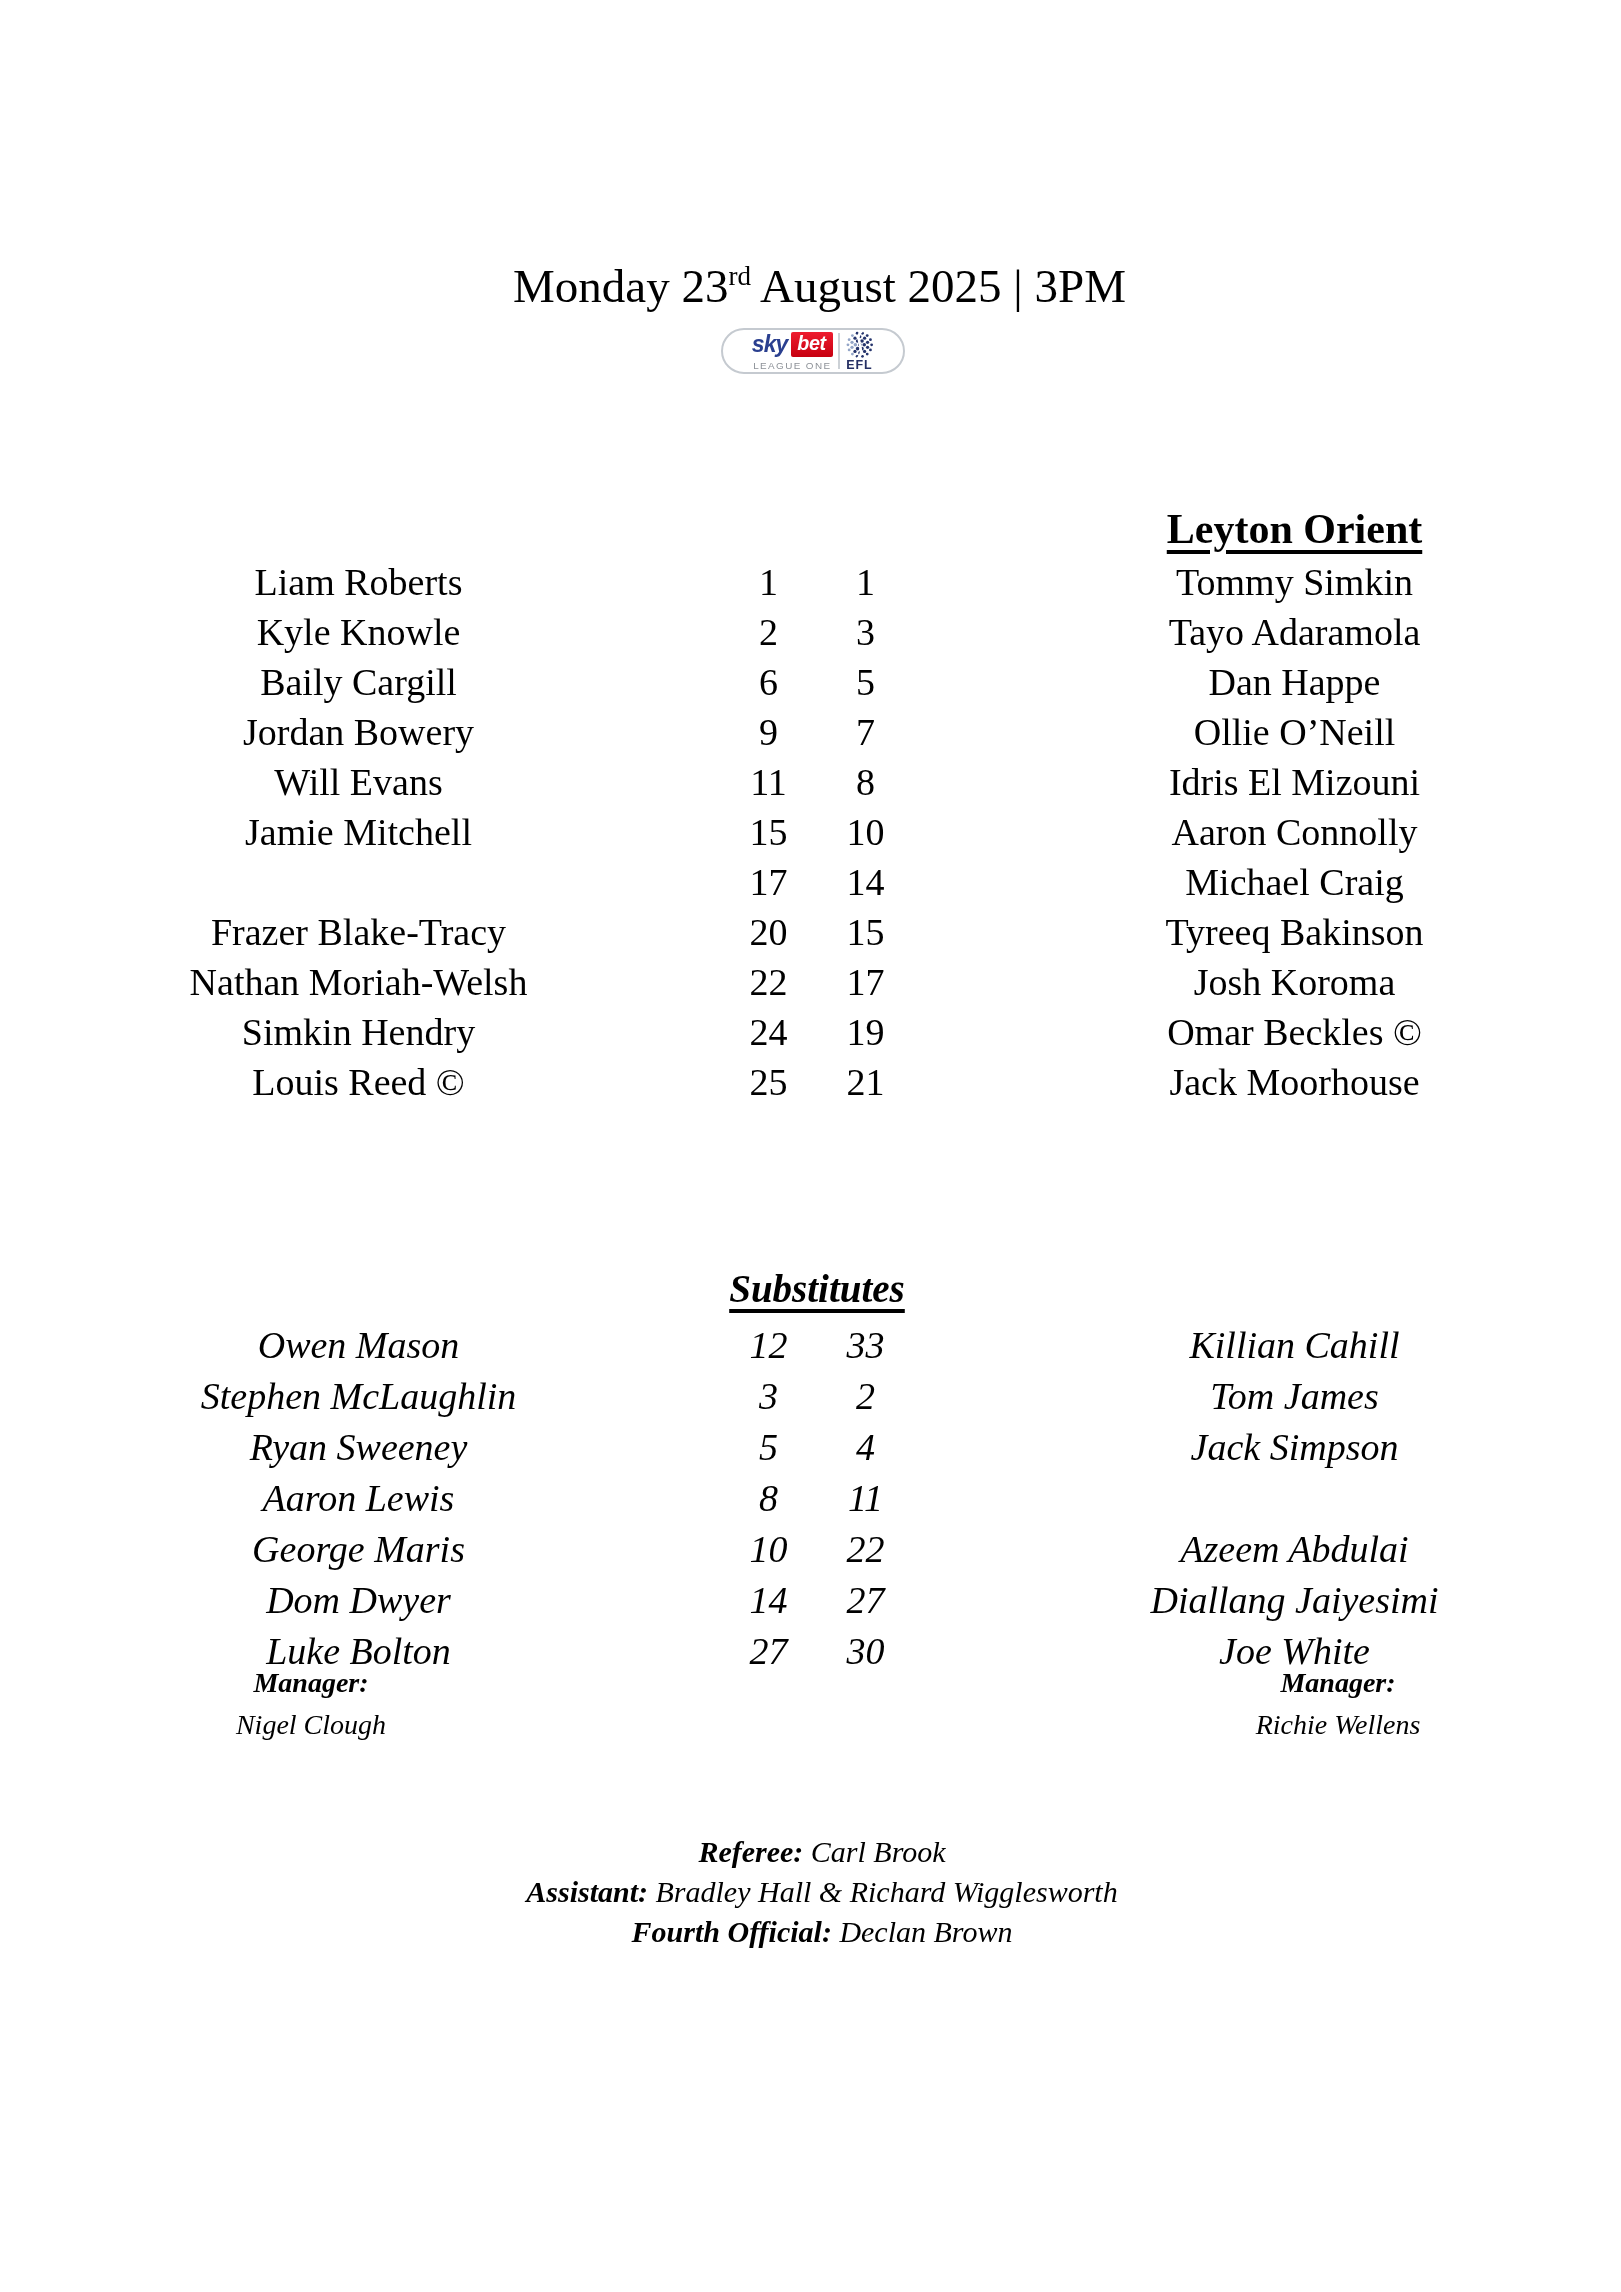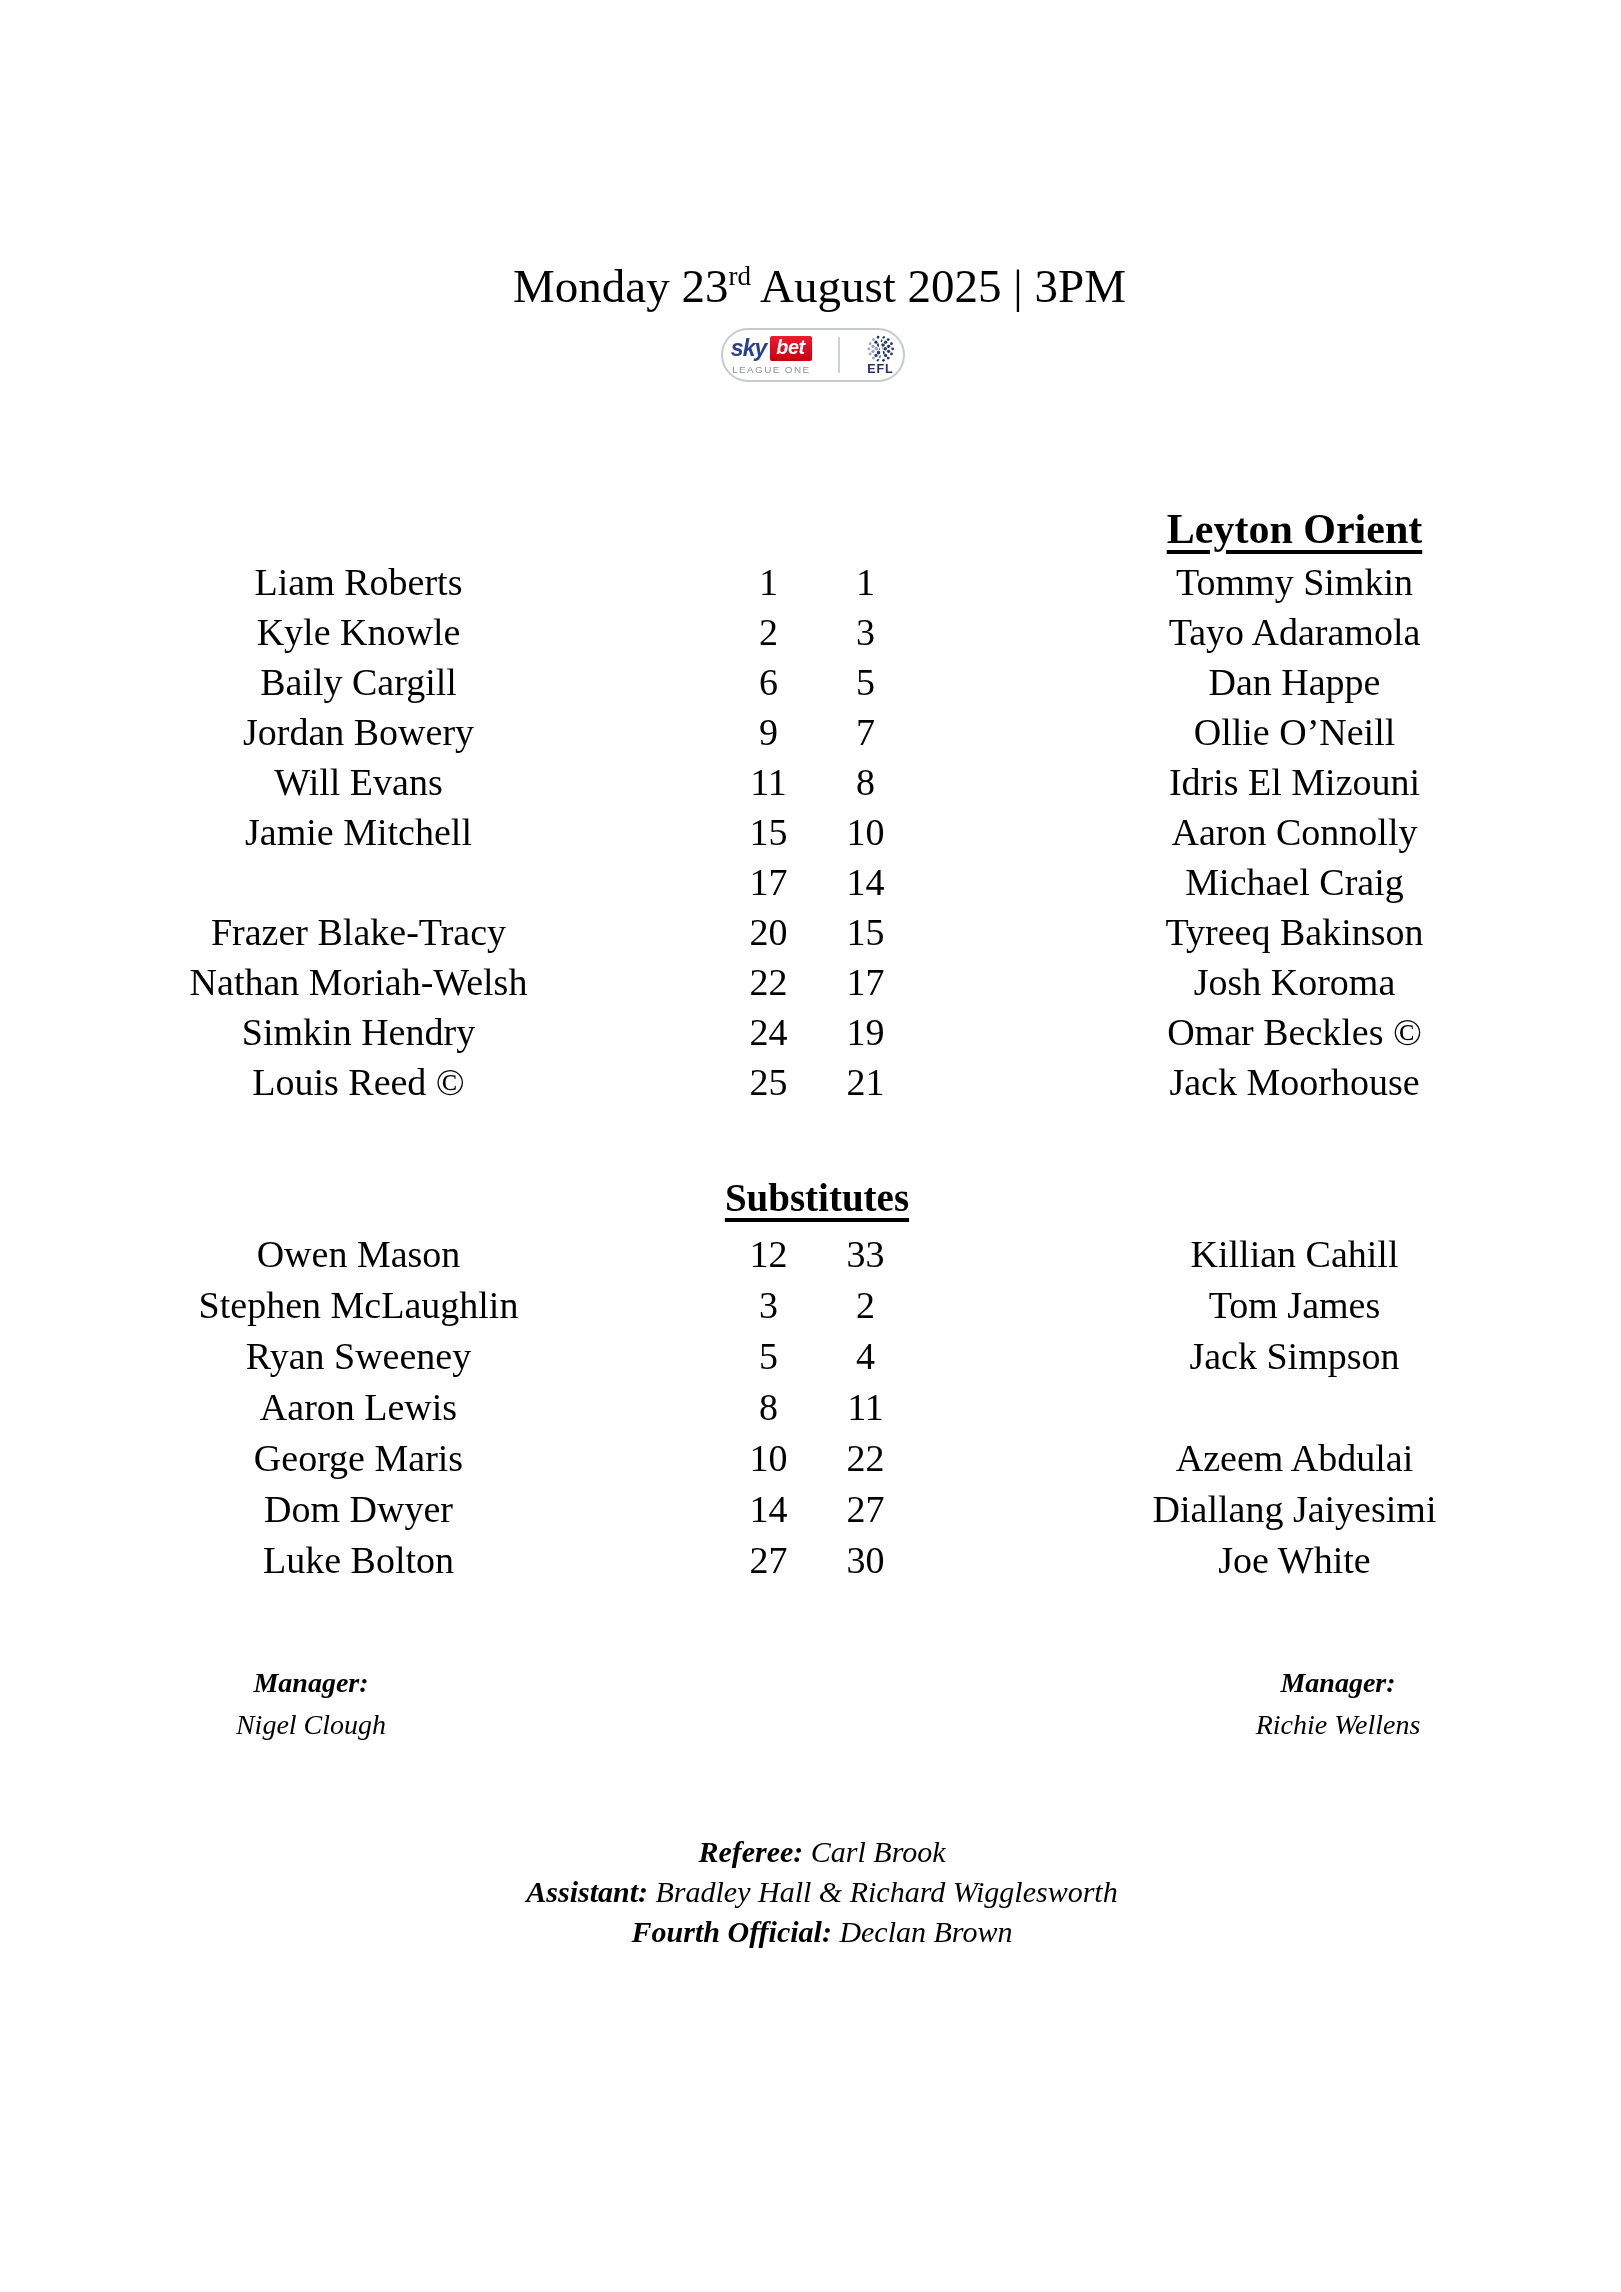--- a/index.html
+++ b/index.html
@@ -17,27 +17,27 @@
     position:absolute; top:258px; left:0; width:1639px;
     text-align:center;
     font-size:47px; line-height:56px;
     white-space:nowrap;
   }
   .match-title sup { font-size:27px; vertical-align:super; line-height:0; }
 
   
   .logo-pill {
     position:absolute; top:328px; left:721px;
-    width:184px; height:54px;
+    width:184px; height:46px;
     background:#ffffff;
     border:2.7px solid var(--border-gray,#c5cad0);
     border-radius:29.6px;
     box-sizing:border-box;
     display:flex; align-items:center; justify-content:center;
-    gap:26px;
+    gap:5px;
     font-family:"Liberation Sans", sans-serif;
   }
   .logo-left { display:flex; flex-direction:column; align-items:center; }
   .logo-skybet-row { display:flex; align-items:center; }
   .sky-word {
     font-size:23px; font-weight:bold; font-style:italic;
     color:var(--sky-blue,#2a3f8f);
     letter-spacing:-0.9px;
   }
   .bet-badge {
@@ -63,21 +63,21 @@
     margin-top:-0.9px;
   }
 
   
   .sheet-grid {
     position:absolute; left:45px; width:1563px;
     display:grid;
     grid-template-columns:627px 48px 97px 97px 67px 627px;
   }
   .xi-grid   { top:500px;  grid-template-rows:57px repeat(11, 50px); }
-  .subs-grid { top:1167px; grid-template-rows:61px repeat(7, 51px); }
+  .subs-grid { top:1258px; grid-template-rows:61px repeat(7, 51px);font-style:italic; }
 
   .cell { display:flex; align-items:center; justify-content:center; white-space:nowrap; }
   .col-home { grid-column:1; }
   .col-n1   { grid-column:3; }
   .col-n2   { grid-column:4; }
   .col-away { grid-column:6; }
 
   .player-name, .shirt-number { font-size:38px; }
 
   .team-header { font-size:42px; font-weight:bold; }

